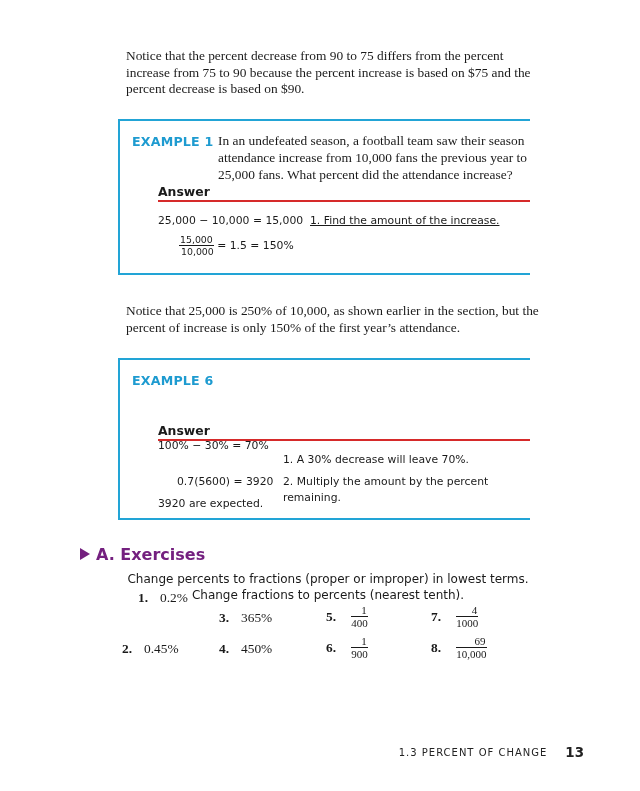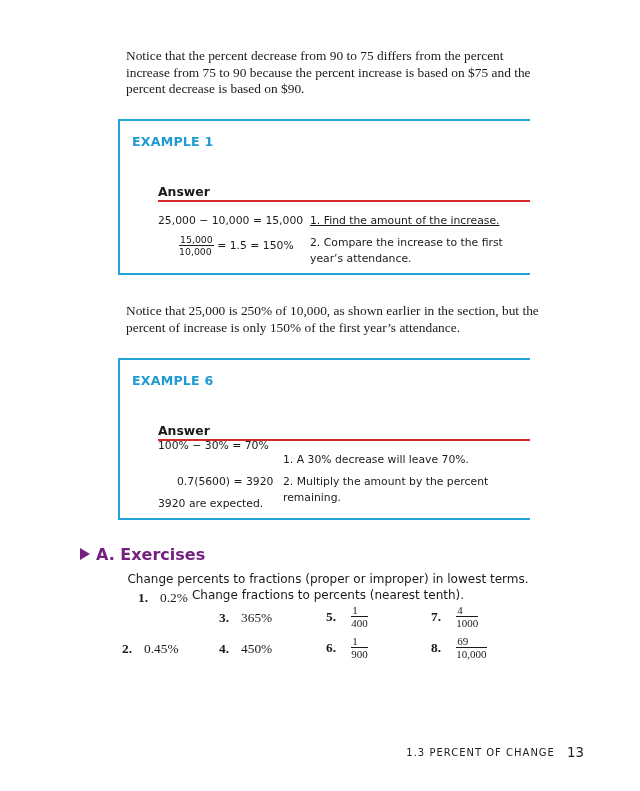--- a/index.html
+++ b/index.html
@@ -25,58 +25,58 @@
   .answer-label { position: absolute; left: 38px; font-weight: bold; font-size: 12.4px; }
   .answer-rule { position: absolute; left: 38px; right: 0; height: 2px; background: #d62a2a; }
   #ex5 .answer-label { top: 63px; }
   #ex5 .answer-rule { top: 79px; }
   #ex6 .answer-label { top: 63px; }
   #ex6 .answer-rule { top: 79px; }
 
   .work { position: absolute; font-size: 10.8px; line-height: 14px; }
   .step { position: absolute; font-size: 10.8px; line-height: 16px; }
 
-  .frac { display: inline-block; vertical-align: middle; text-align: left; }
+  .frac { display: inline-block; vertical-align: middle; text-align: right; }
   .frac .num { display: block; border-bottom: 1px solid #1a1a1a; padding: 0 1px; line-height: 11px; }
   .frac .den { display: block; line-height: 11px; }
   .small-frac { font-size: 9.4px; }
 
   .section-head { position: absolute; left: 80px; top: 545px; color: #74207f; font-weight: bold; font-size: 16px; }
   .section-head .arrow { display: inline-block; width: 0; height: 0; border-top: 6px solid transparent; border-bottom: 6px solid transparent; border-left: 10px solid #74207f; margin-right: 6px; vertical-align: 0px; }
 
   .instructions { position: absolute; left: 118px; top: 571px; width: 420px; font-size: 12px; line-height: 16px; text-align: center; }
 
   .exercise { position: absolute; font-size: 13.4px; }
   .exercise .num-lbl { font-weight: bold; display: inline-block; width: 22px; }
   .exercise .frac { font-size: 11px; }
   .exercise .frac .num { line-height: 12px; }
   .exercise .frac .den { line-height: 13px; }
 
   .footer { position: absolute; top: 745px; right: 56px; font-size: 10px; letter-spacing: 1px; color: #222; }
-  .footer .page { font-weight: normal; font-size: 13.4px; letter-spacing: 0; margin-left: 12px; vertical-align: -1px; }
+  .footer .page { font-weight: bold; font-size: 13.4px; letter-spacing: 0; margin-left: 18px; vertical-align: -1px; }
 </style>
 </head>
 <body>
 
 <div id="p1" class="para serif">Notice that the percent decrease from 90 to 75 differs from the percent increase from 75 to 90 because the percent increase is based on $75 and the percent decrease is based on $90.</div>
 
 <div id="ex5" class="example-box">
   <div class="ex-label sans">EXAMPLE 1</div>
+  <div class="ex-text serif">In an undefeated season, a football team saw their season attendance increase from 10,000 fans the previous year to 25,000 fans. What percent did the attendance increase?</div>
   <div class="answer-label sans">Answer</div>
   <div class="answer-rule"></div>
   <div class="work sans" style="left:38px; top:93px;">25,000 − 10,000 = 15,000</div>
   <div class="step sans" style="left:190px; top:92px; width:215px;text-decoration:underline;">1. Find the amount of the increase.</div>
   <div class="work sans" style="left:59px; top:113px;">
     <span class="frac small-frac">
       <span class="num">15,000</span>
       <span class="den">10,000</span>
     </span>
     <span>= 1.5 = 150%</span>
   </div>
-  <div class="step sans" style="left:190px; top:114px; width:210px;">2. Compare the increase to the first year’s attendance.</div>
 </div>
 
 <div id="p2" class="para serif">Notice that 25,000 is 250% of 10,000, as shown earlier in the section, but the percent of increase is only 150% of the first year’s attendance.</div>
 
 <div id="ex6" class="example-box">
   <div class="ex-label sans">EXAMPLE 6</div>
   <div class="answer-label sans">Answer</div>
   <div class="answer-rule"></div>
   <div class="work sans" style="left:38px; top:79px;text-align:right;">100% − 30% = 70%</div>
   <div class="step sans" style="left:163px; top:92px; width:250px;">1. A 30% decrease will leave 70%.</div>

